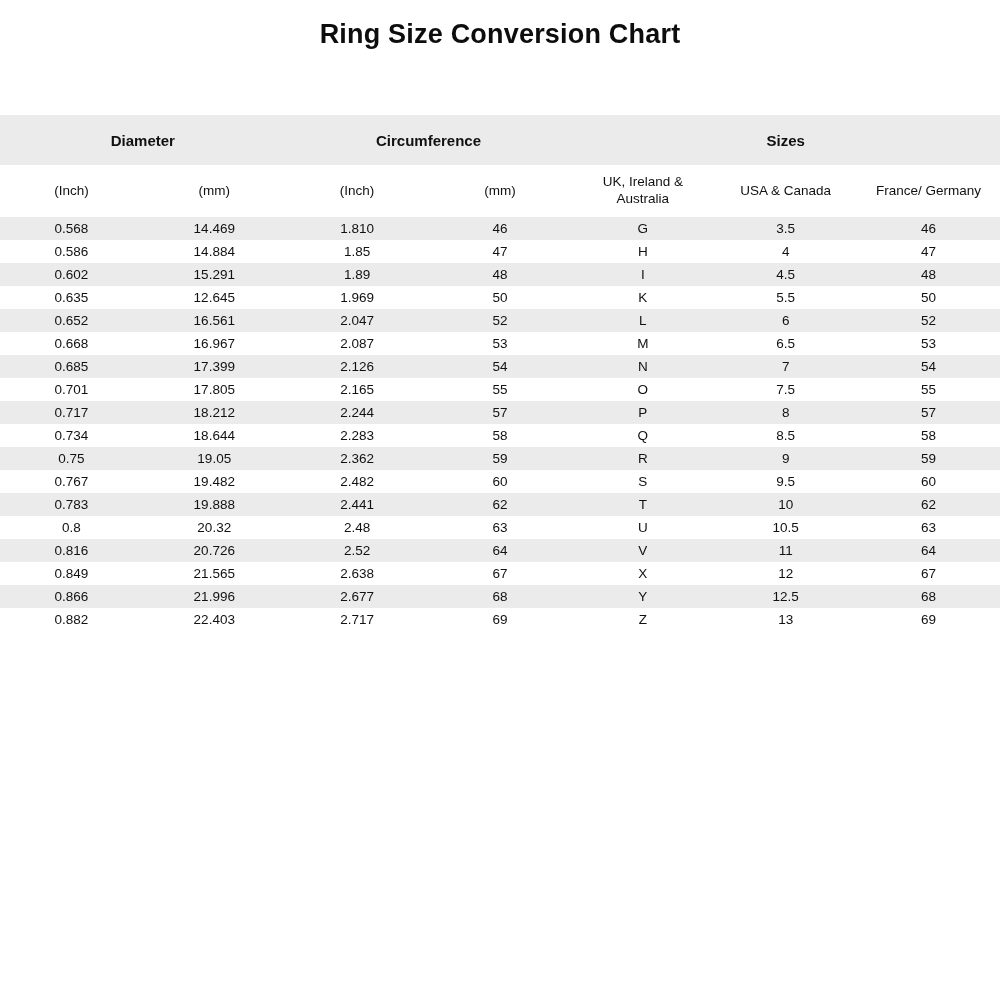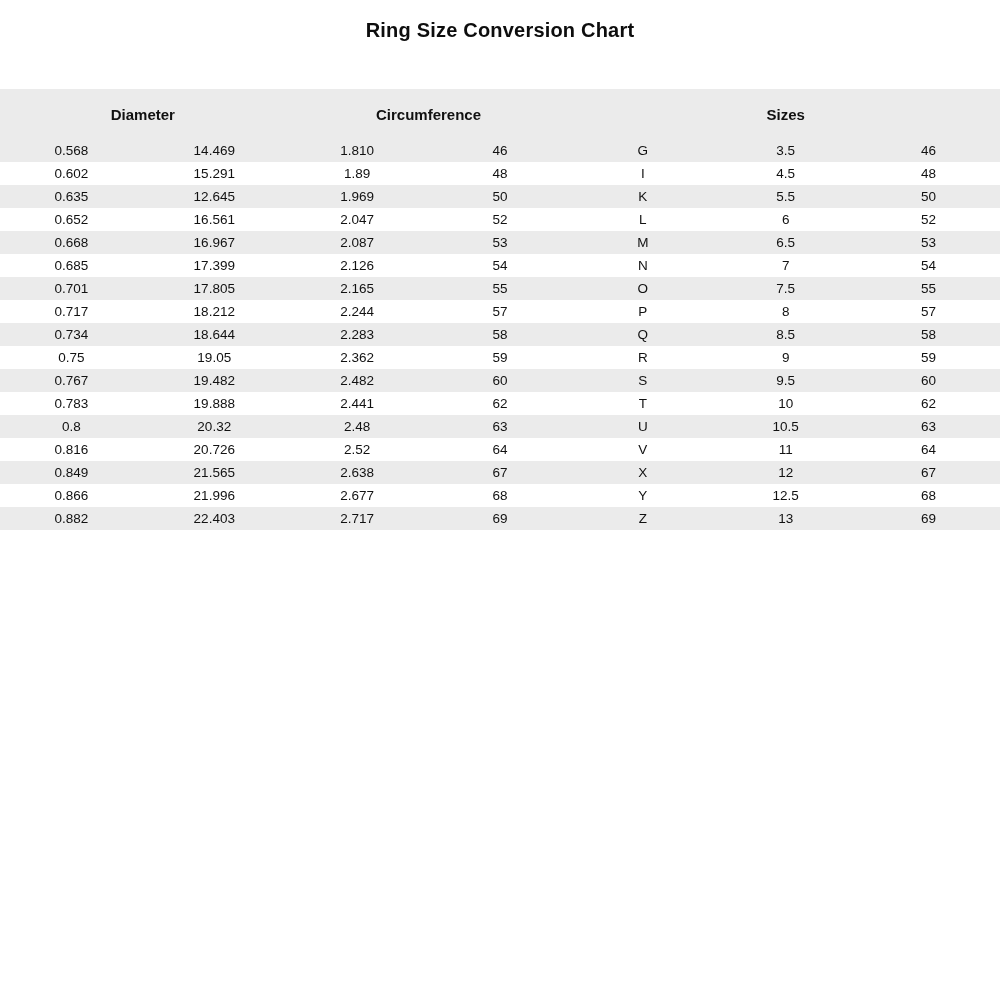--- a/index.html
+++ b/index.html
@@ -6,27 +6,27 @@
   html, body {
     width: 1000px;
     height: 1000px;
     background: #ffffff;
     font-family: "Liberation Sans", sans-serif;
     color: #111111;
   }
   .page-title {
     margin-top: 19px;
     text-align: center;
-    font-size: 20px;
+    font-size: 27px;
     font-weight: bold;
     letter-spacing: 0.2px;
     color: #0d0d0d;
   }
   table.ring-table {
-    margin-top: 47px;
+    margin-top: 65px;
     width: 100%;
     border-collapse: collapse;
     table-layout: fixed;
   }
   table.ring-table th, table.ring-table td {
     text-align: center;
     vertical-align: middle;
     font-size: 13.5px;
     padding: 0 4px;
   }
@@ -61,32 +61,50 @@
 
 <h1 class="page-title">Ring Size Conversion Chart</h1>
 
 <table class="ring-table">
   <thead>
     <tr class="group-header-row">
       <th colspan="2">Diameter</th>
       <th colspan="2">Circumference</th>
       <th colspan="3">Sizes</th>
     </tr>
+    <tr class="sub-header-row">
+      <th>(Inch)</th>
+      <th>(mm)</th>
+      <th>(Inch)</th>
+      <th>(mm)</th>
+      <th>UK, Ireland &amp; Australia</th>
+      <th>USA &amp; Canada</th>
+      <th>France/ Germany</th>
+    </tr>
   </thead>
   <tbody id="table-body">
       <tr>
         <td>0.568</td>
         <td>14.469</td>
         <td>1.810</td>
         <td>46</td>
         <td>G</td>
         <td>3.5</td>
         <td>46</td>
       </tr>
       <tr>
+        <td>0.586</td>
+        <td>14.884</td>
+        <td>1.85</td>
+        <td>47</td>
+        <td>H</td>
+        <td>4</td>
+        <td>47</td>
+      </tr>
+      <tr>
         <td>0.602</td>
         <td>15.291</td>
         <td>1.89</td>
         <td>48</td>
         <td>I</td>
         <td>4.5</td>
         <td>48</td>
       </tr>
       <tr>
         <td>0.635</td>

